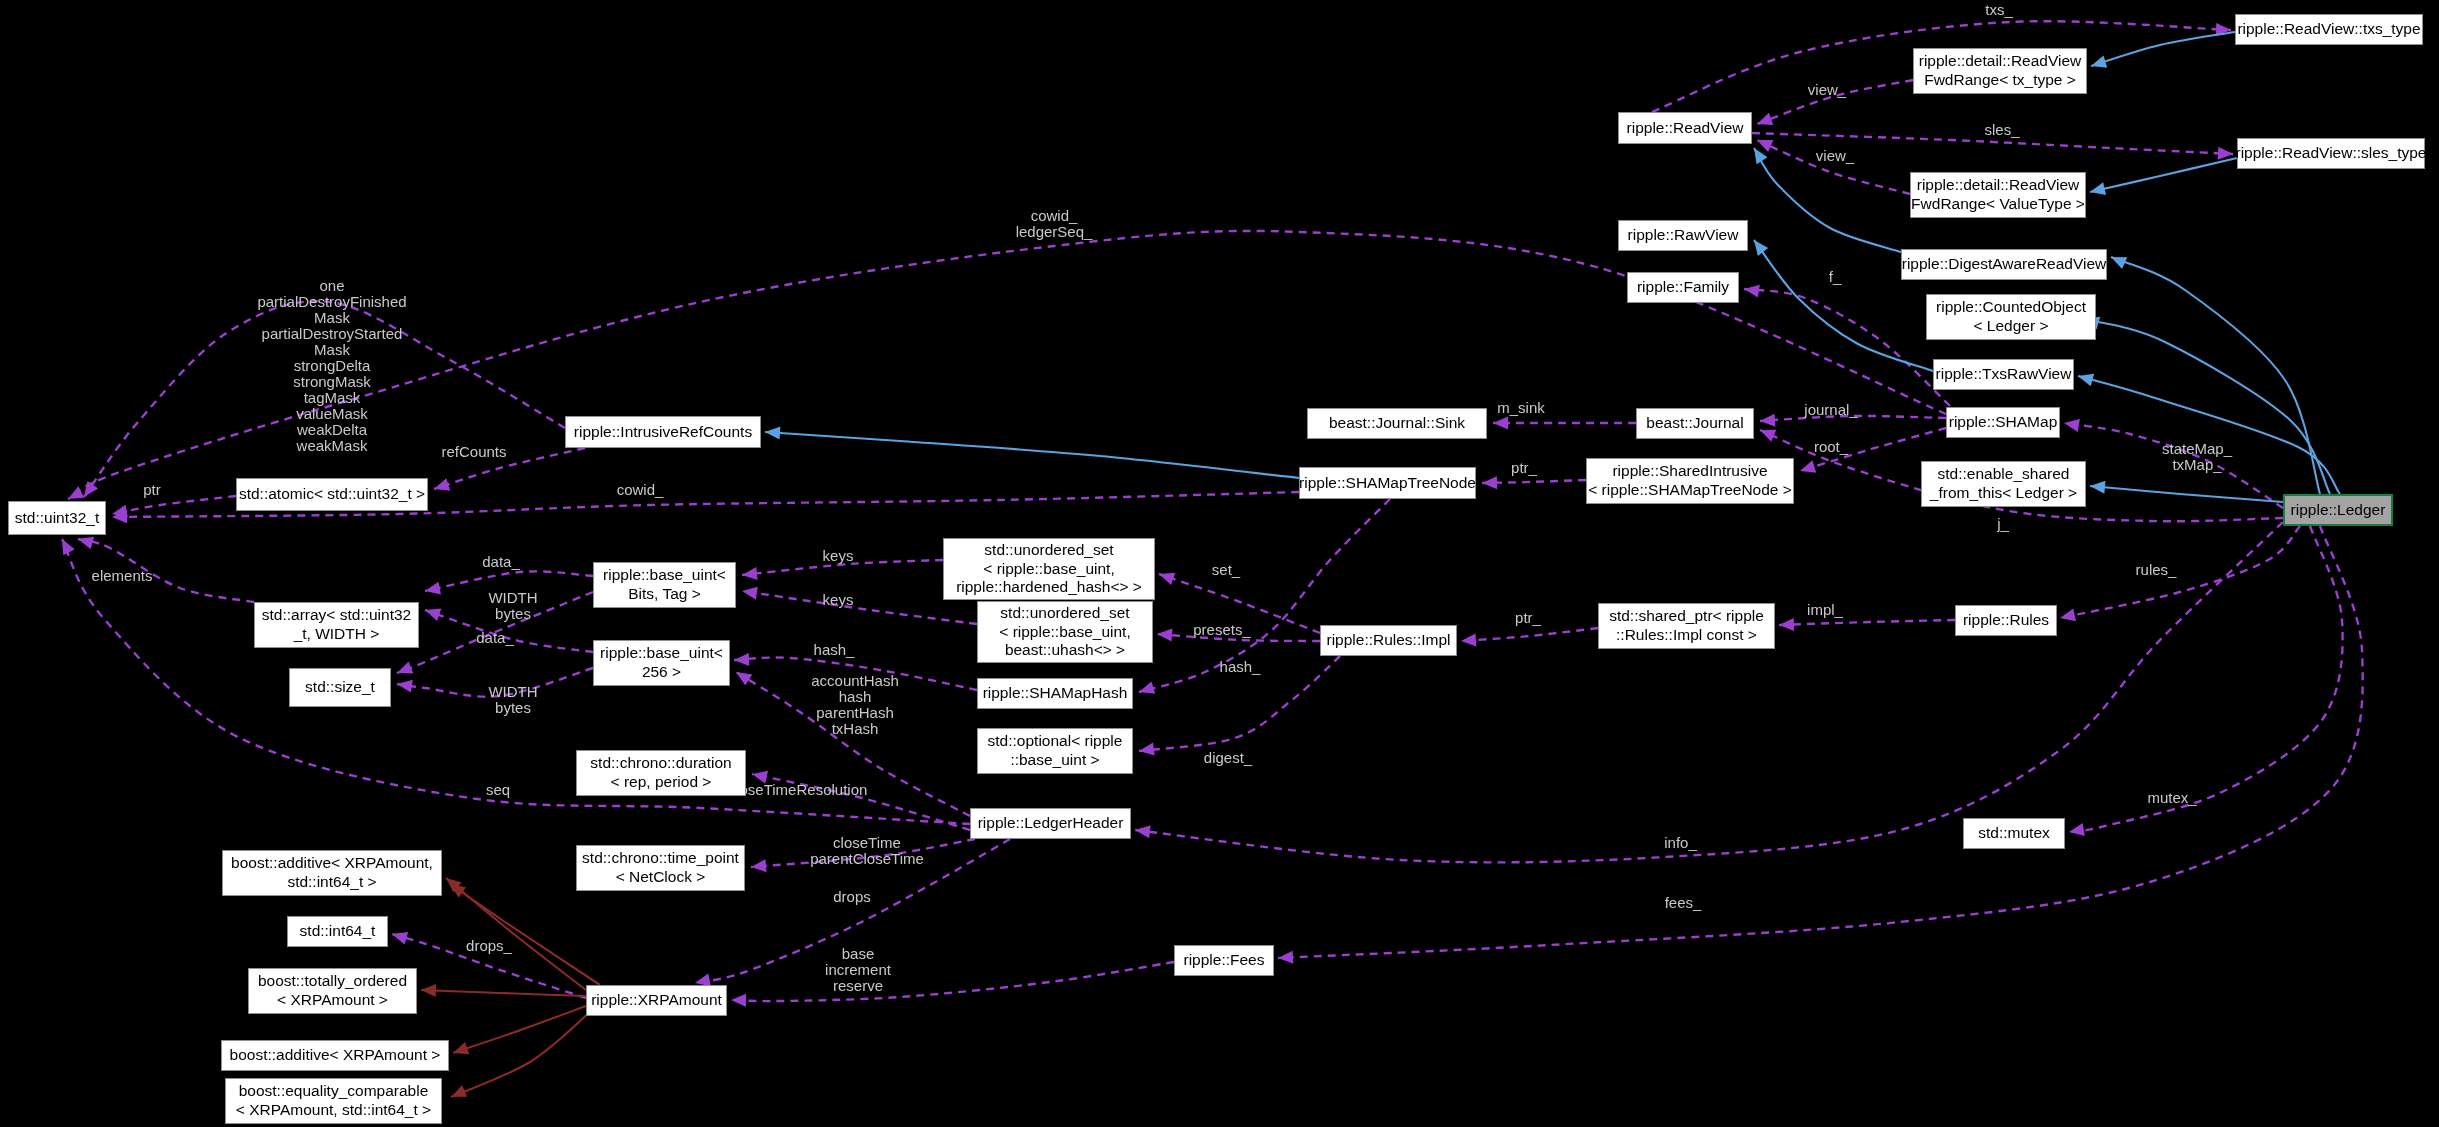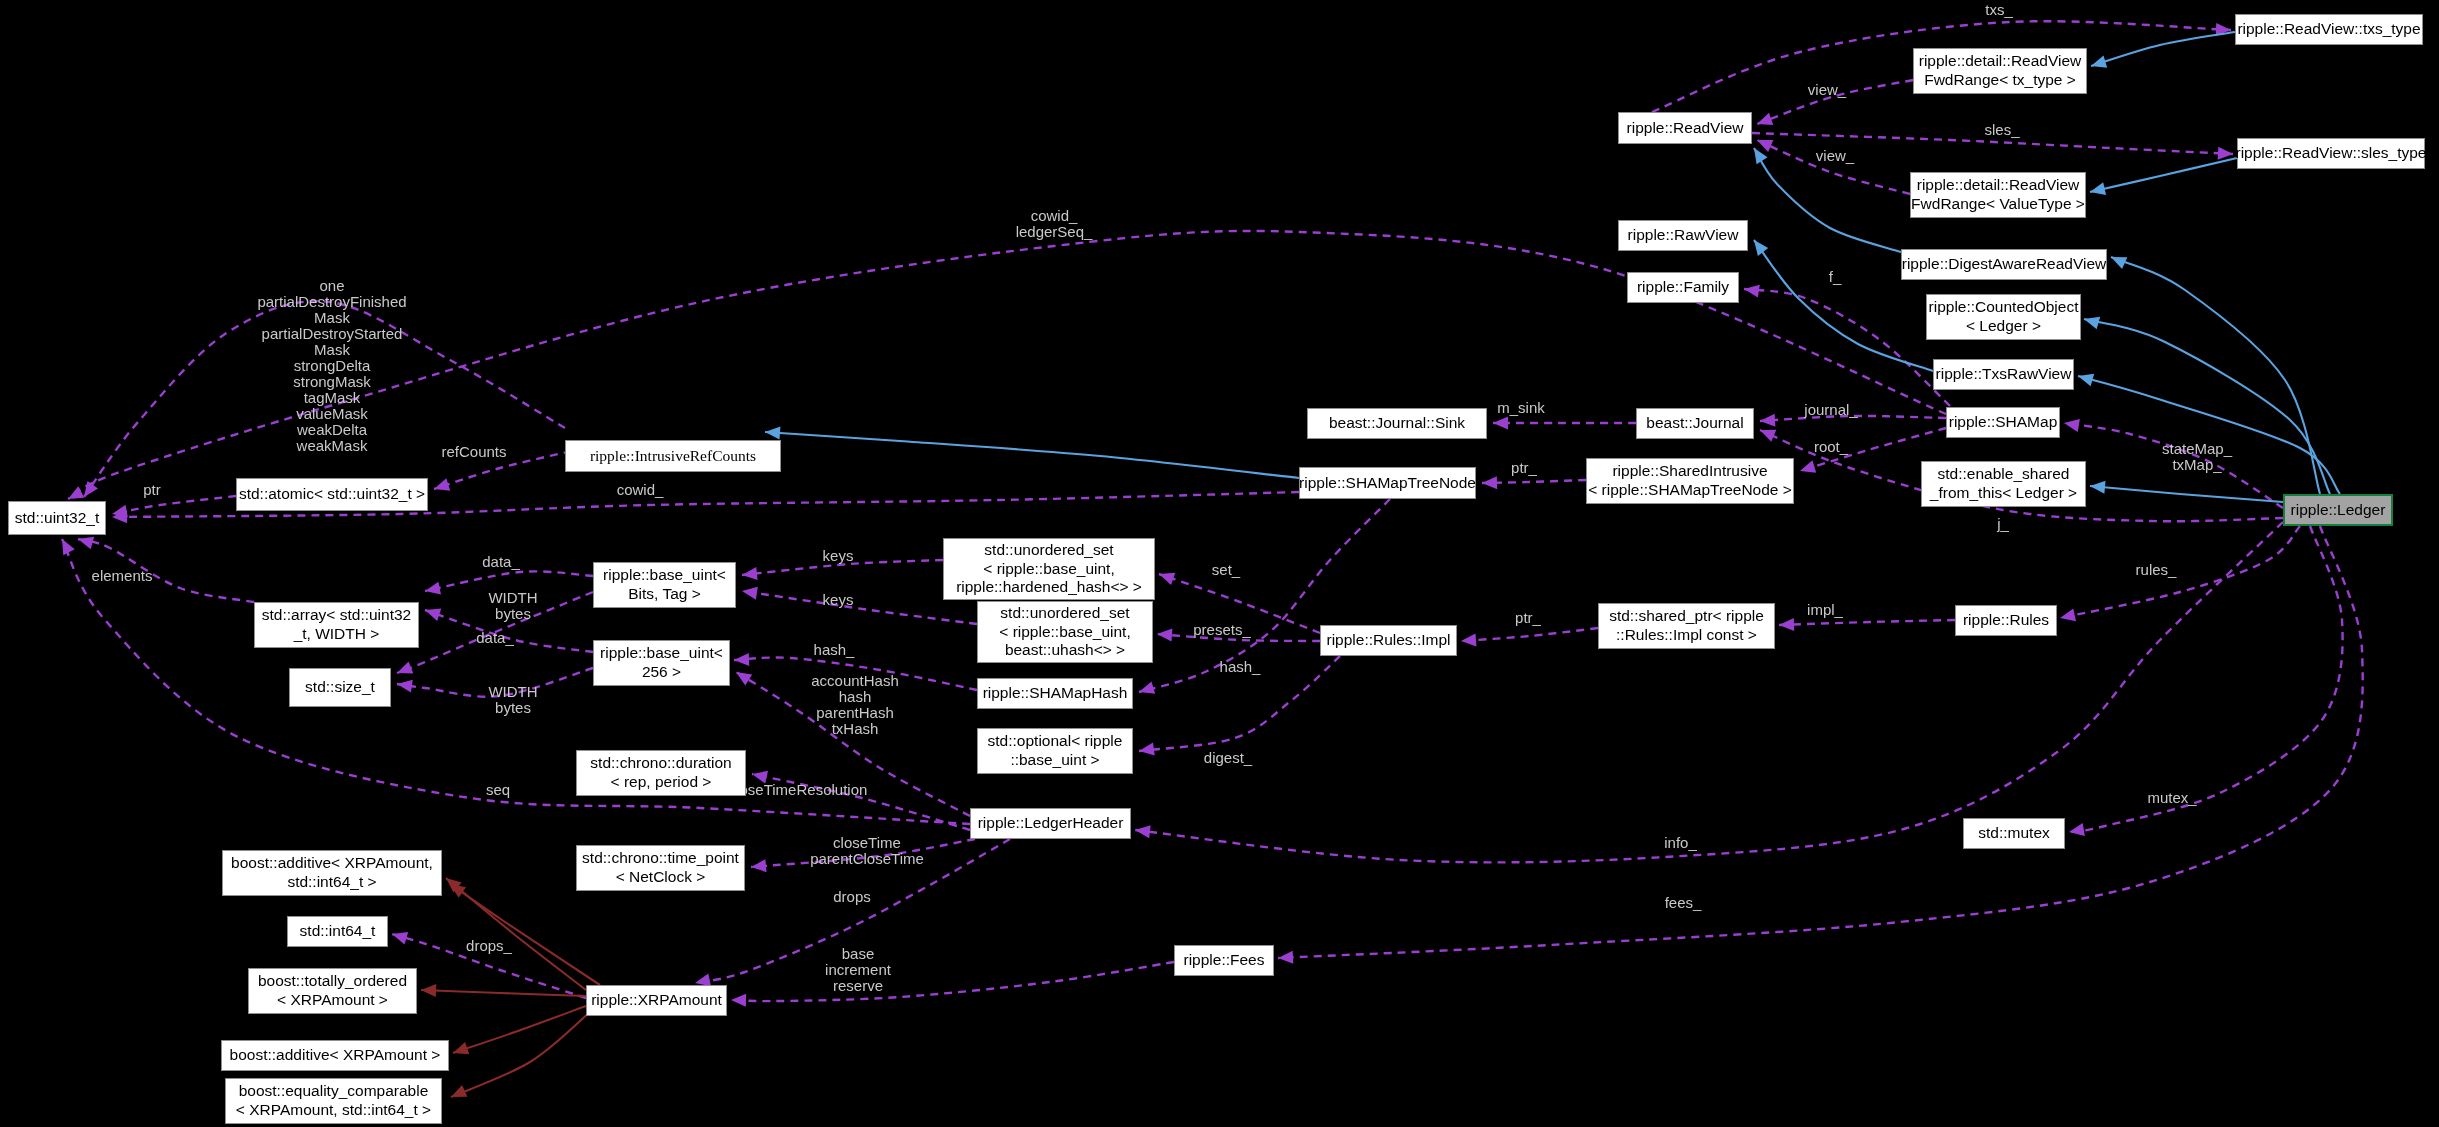--- a/index.html
+++ b/index.html
@@ -194,32 +194,32 @@
     <div class="node" style="left: 2235px; top: 14px; width: 188px; height: 31px;">ripple::ReadView::txs_type</div>
     <div class="node" style="left: 1913px; top: 48px; width: 174px; height: 46px;">ripple::detail::ReadView
 FwdRange&lt; tx_type &gt;</div>
     <div class="node" style="left: 1618px; top: 112px; width: 134px; height: 32px;">ripple::ReadView</div>
     <div class="node" style="left: 2237px; top: 138px; width: 188px; height: 31px;">ripple::ReadView::sles_type</div>
     <div class="node" style="left: 1910px; top: 172px; width: 176px; height: 46px;">ripple::detail::ReadView
 FwdRange&lt; ValueType &gt;</div>
     <div class="node" style="left: 1618px; top: 220px; width: 130px; height: 31px;">ripple::RawView</div>
     <div class="node" style="left: 1901px; top: 249px; width: 206px; height: 31px;">ripple::DigestAwareReadView</div>
     <div class="node" style="left: 1627px; top: 272px; width: 112px; height: 31px;">ripple::Family</div>
-    <div class="node" style="left: 1926px; top: 294px; width: 155px; height: 46px;">ripple::CountedObject
+    <div class="node" style="left: 1926px; top: 294px; width: 170px; height: 46px;">ripple::CountedObject
 &lt; Ledger &gt;</div>
     <div class="node" style="left: 1933px; top: 359px; width: 141px; height: 31px;">ripple::TxsRawView</div>
     <div class="node" style="left: 1307px; top: 408px; width: 180px; height: 31px;">beast::Journal::Sink</div>
     <div class="node" style="left: 1636px; top: 408px; width: 118px; height: 31px;">beast::Journal</div>
     <div class="node" style="left: 1946px; top: 407px; width: 114px; height: 31px;">ripple::SHAMap</div>
     <div class="node" style="left: 1586px; top: 458px; width: 208px; height: 46px;">ripple::SharedIntrusive
 &lt; ripple::SHAMapTreeNode &gt;</div>
     <div class="node" style="left: 1921px; top: 461px; width: 165px; height: 46px;">std::enable_shared
 _from_this&lt; Ledger &gt;</div>
     <div class="node hl" style="left: 2283px; top: 494px; width: 110px; height: 32px;">ripple::Ledger</div>
-    <div class="node" style="left: 565px; top: 440px; width: 216px; height: 32px; font-family: Liberation Serif, serif;">ripple::IntrusiveRefCounts</div>
+    <div class="node" style="left: 565px; top: 416px; width: 196px; height: 32px;">ripple::IntrusiveRefCounts</div>
     <div class="node" style="left: 1299px; top: 467px; width: 177px; height: 32px;">ripple::SHAMapTreeNode</div>
     <div class="node" style="left: 236px; top: 478px; width: 192px; height: 33px;">std::atomic&lt; std::uint32_t &gt;</div>
     <div class="node" style="left: 8px; top: 501px; width: 98px; height: 34px;">std::uint32_t</div>
     <div class="node" style="left: 943px; top: 538px; width: 212px; height: 62px;">std::unordered_set
 &lt; ripple::base_uint,
 ripple::hardened_hash&lt;&gt; &gt;</div>
     <div class="node" style="left: 254px; top: 582px; width: 165px; height: 46px; margin-top: 20px;">std::array&lt; std::uint32
 _t, WIDTH &gt;</div>
     <div class="node" style="left: 593px; top: 562px; width: 143px; height: 46px;">ripple::base_uint&lt;
 Bits, Tag &gt;</div>

